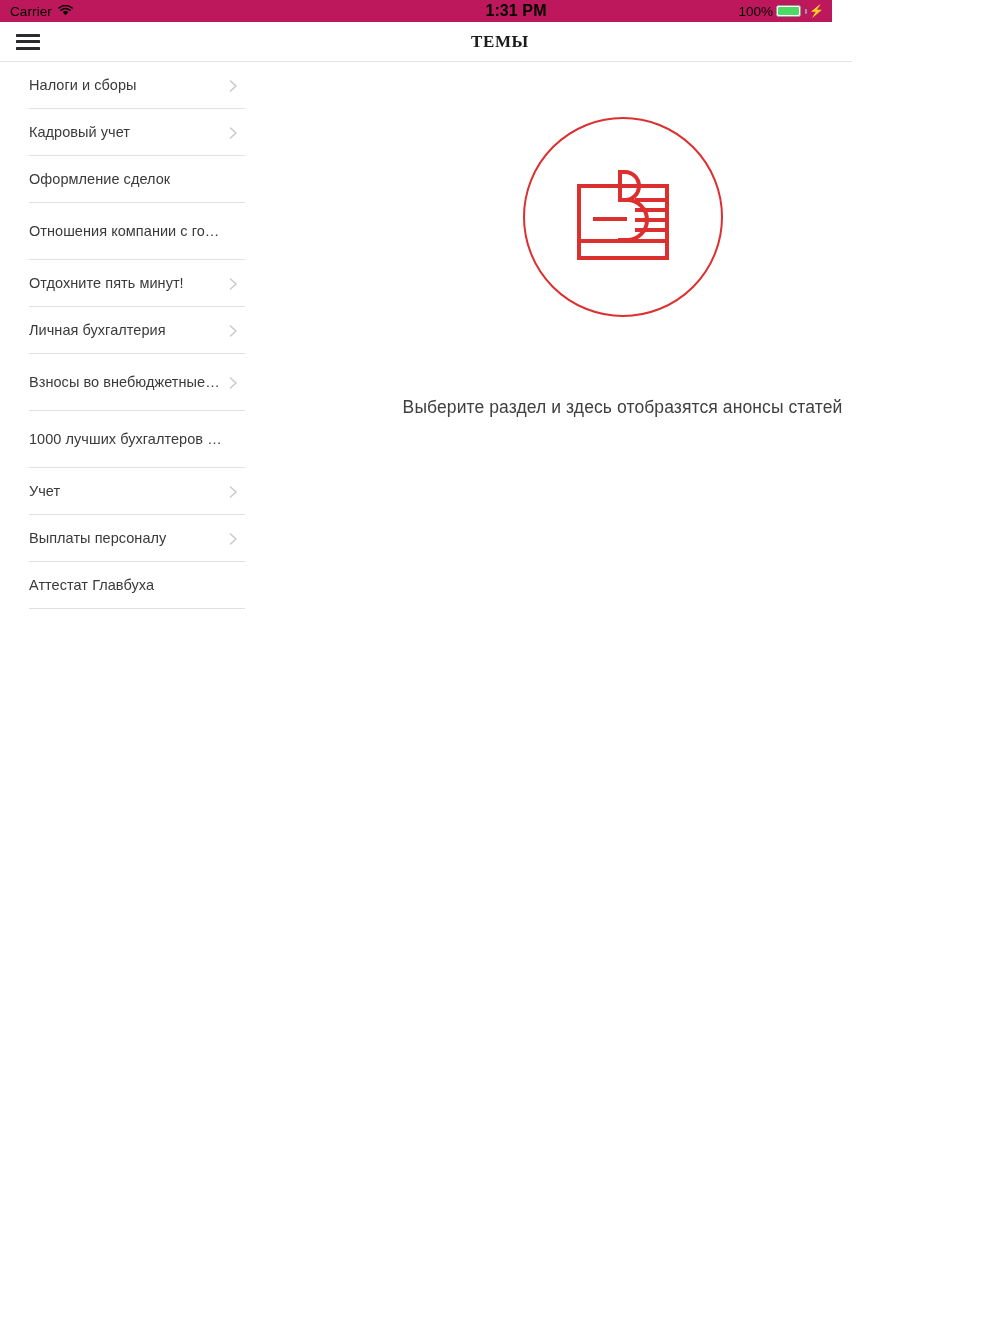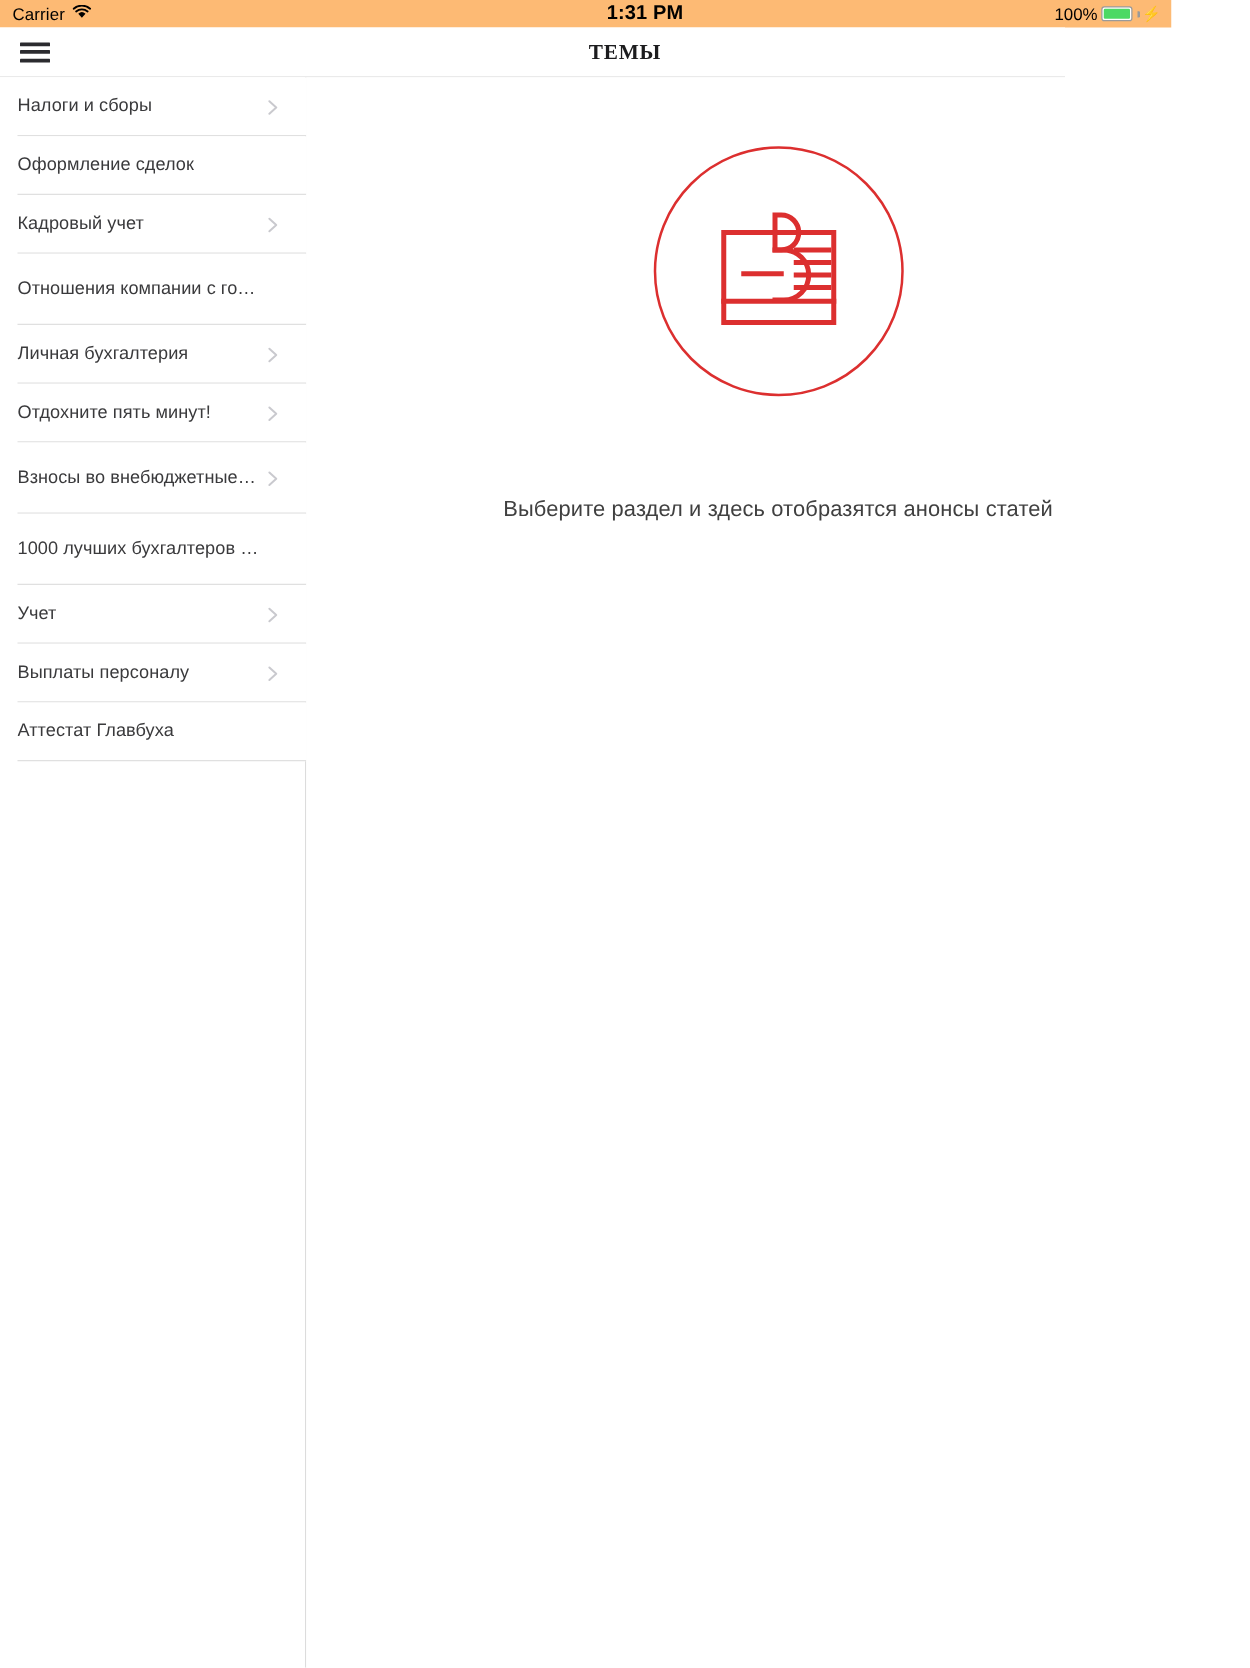--- a/index.html
+++ b/index.html
@@ -6,22 +6,22 @@
   html, body {
     width:1000px; height:1334px;
     background:#ffffff;
     font-family:"Liberation Sans", sans-serif;
     -webkit-font-smoothing:antialiased;
     overflow:hidden;
   }
 
   
   .statusbar{
-    position:absolute; top:0; left:0; width:937px; height:22px;
-    display:flex; align-items:center; background:#fdba74;
+    position:absolute; top:0; left:0; width:832px; height:22px;
+    display:flex; align-items:center; background:#be185d;
   }
   .sb-left{ position:absolute; left:10px; display:flex; align-items:center; gap:6px; }
   .sb-carrier{ font-size:13.5px; color:#000; letter-spacing:.1px; }
   .sb-center{ position:absolute; left:16px; width:1000px; text-align:center;
               font-size:16px; font-weight:600; color:#000; letter-spacing:.1px;}
   .sb-right{ position:absolute; right:8px; display:flex; align-items:center; gap:3px; }
   .sb-batt-pct{ font-size:13.5px; color:#000; }
   .batt{ position:relative; width:25px; height:12px; border:1px solid #9a9a9a;
          border-radius:2.5px; background:#fff; }
   .batt-fill{ position:absolute; top:1px; left:1px; width:21px; height:8px;
@@ -43,21 +43,21 @@
   .hamburger span{ display:block; width:24px; height:3px; background:#2b2b2f; border-radius:0.5px;}
   .nav-title{
     position:absolute; left:0; width:1000px; top:50%; transform:translateY(-50%);
     text-align:center; font-family:"Liberation Serif", serif;
     font-size:17px; font-weight:bold; color:#1c1c1e; letter-spacing:.6px;
   }
 
   
   .content{ position:absolute; top:62px; left:0; width:1000px; height:1272px; background:#fff;}
   .sidebar{
-    position:absolute; top:0; left:0; width:245px; height:1272px;
+    position:absolute; top:0; left:15px; width:245px; height:1272px;
     background:#ffffff; border-right:1px solid #dcdcdc;
   }
   .detail{
     position:absolute; top:0; left:245px; width:755px; height:1272px; background:#ffffff;
   }
 
   
   .row{
     position:relative; width:245px; display:flex; align-items:center;
     padding:0 14px; cursor:pointer; background:#fff;
@@ -133,45 +133,45 @@
   <div class="sidebar" id="sidebar">
       <div class="row std">
         <div class="row-label">Налоги и сборы</div>
         <div class="chev">
           <svg width="14" height="14" viewBox="0 0 14 14">
             <polyline points="4.5,2 10,7 4.5,12" fill="none" stroke="#c7c7cc" stroke-width="1.6" stroke-linecap="round" stroke-linejoin="round"></polyline>
           </svg>
         </div>
       </div>
       <div class="row std">
+        <div class="row-label">Кадровый учет</div>
+        <div class="chev">
+          <svg width="14" height="14" viewBox="0 0 14 14">
+            <polyline points="4.5,2 10,7 4.5,12" fill="none" stroke="#c7c7cc" stroke-width="1.6" stroke-linecap="round" stroke-linejoin="round"></polyline>
+          </svg>
+        </div>
+      </div>
+      <div class="row std">
         <div class="row-label">Оформление сделок</div>
         <div class="chev-spacer"></div>
-      </div>
-      <div class="row std">
-        <div class="row-label">Кадровый учет</div>
-        <div class="chev">
-          <svg width="14" height="14" viewBox="0 0 14 14">
-            <polyline points="4.5,2 10,7 4.5,12" fill="none" stroke="#c7c7cc" stroke-width="1.6" stroke-linecap="round" stroke-linejoin="round"></polyline>
-          </svg>
-        </div>
       </div>
       <div class="row tall">
         <div class="row-label">Отношения компании с госорг…</div>
         <div class="chev-spacer"></div>
       </div>
       <div class="row std">
+        <div class="row-label">Отдохните пять минут!</div>
+        <div class="chev">
+          <svg width="14" height="14" viewBox="0 0 14 14">
+            <polyline points="4.5,2 10,7 4.5,12" fill="none" stroke="#c7c7cc" stroke-width="1.6" stroke-linecap="round" stroke-linejoin="round"></polyline>
+          </svg>
+        </div>
+      </div>
+      <div class="row std">
         <div class="row-label">Личная бухгалтерия</div>
-        <div class="chev">
-          <svg width="14" height="14" viewBox="0 0 14 14">
-            <polyline points="4.5,2 10,7 4.5,12" fill="none" stroke="#c7c7cc" stroke-width="1.6" stroke-linecap="round" stroke-linejoin="round"></polyline>
-          </svg>
-        </div>
-      </div>
-      <div class="row std">
-        <div class="row-label">Отдохните пять минут!</div>
         <div class="chev">
           <svg width="14" height="14" viewBox="0 0 14 14">
             <polyline points="4.5,2 10,7 4.5,12" fill="none" stroke="#c7c7cc" stroke-width="1.6" stroke-linecap="round" stroke-linejoin="round"></polyline>
           </svg>
         </div>
       </div>
       <div class="row tall">
         <div class="row-label">Взносы во внебюджетные…</div>
         <div class="chev">
           <svg width="14" height="14" viewBox="0 0 14 14">

